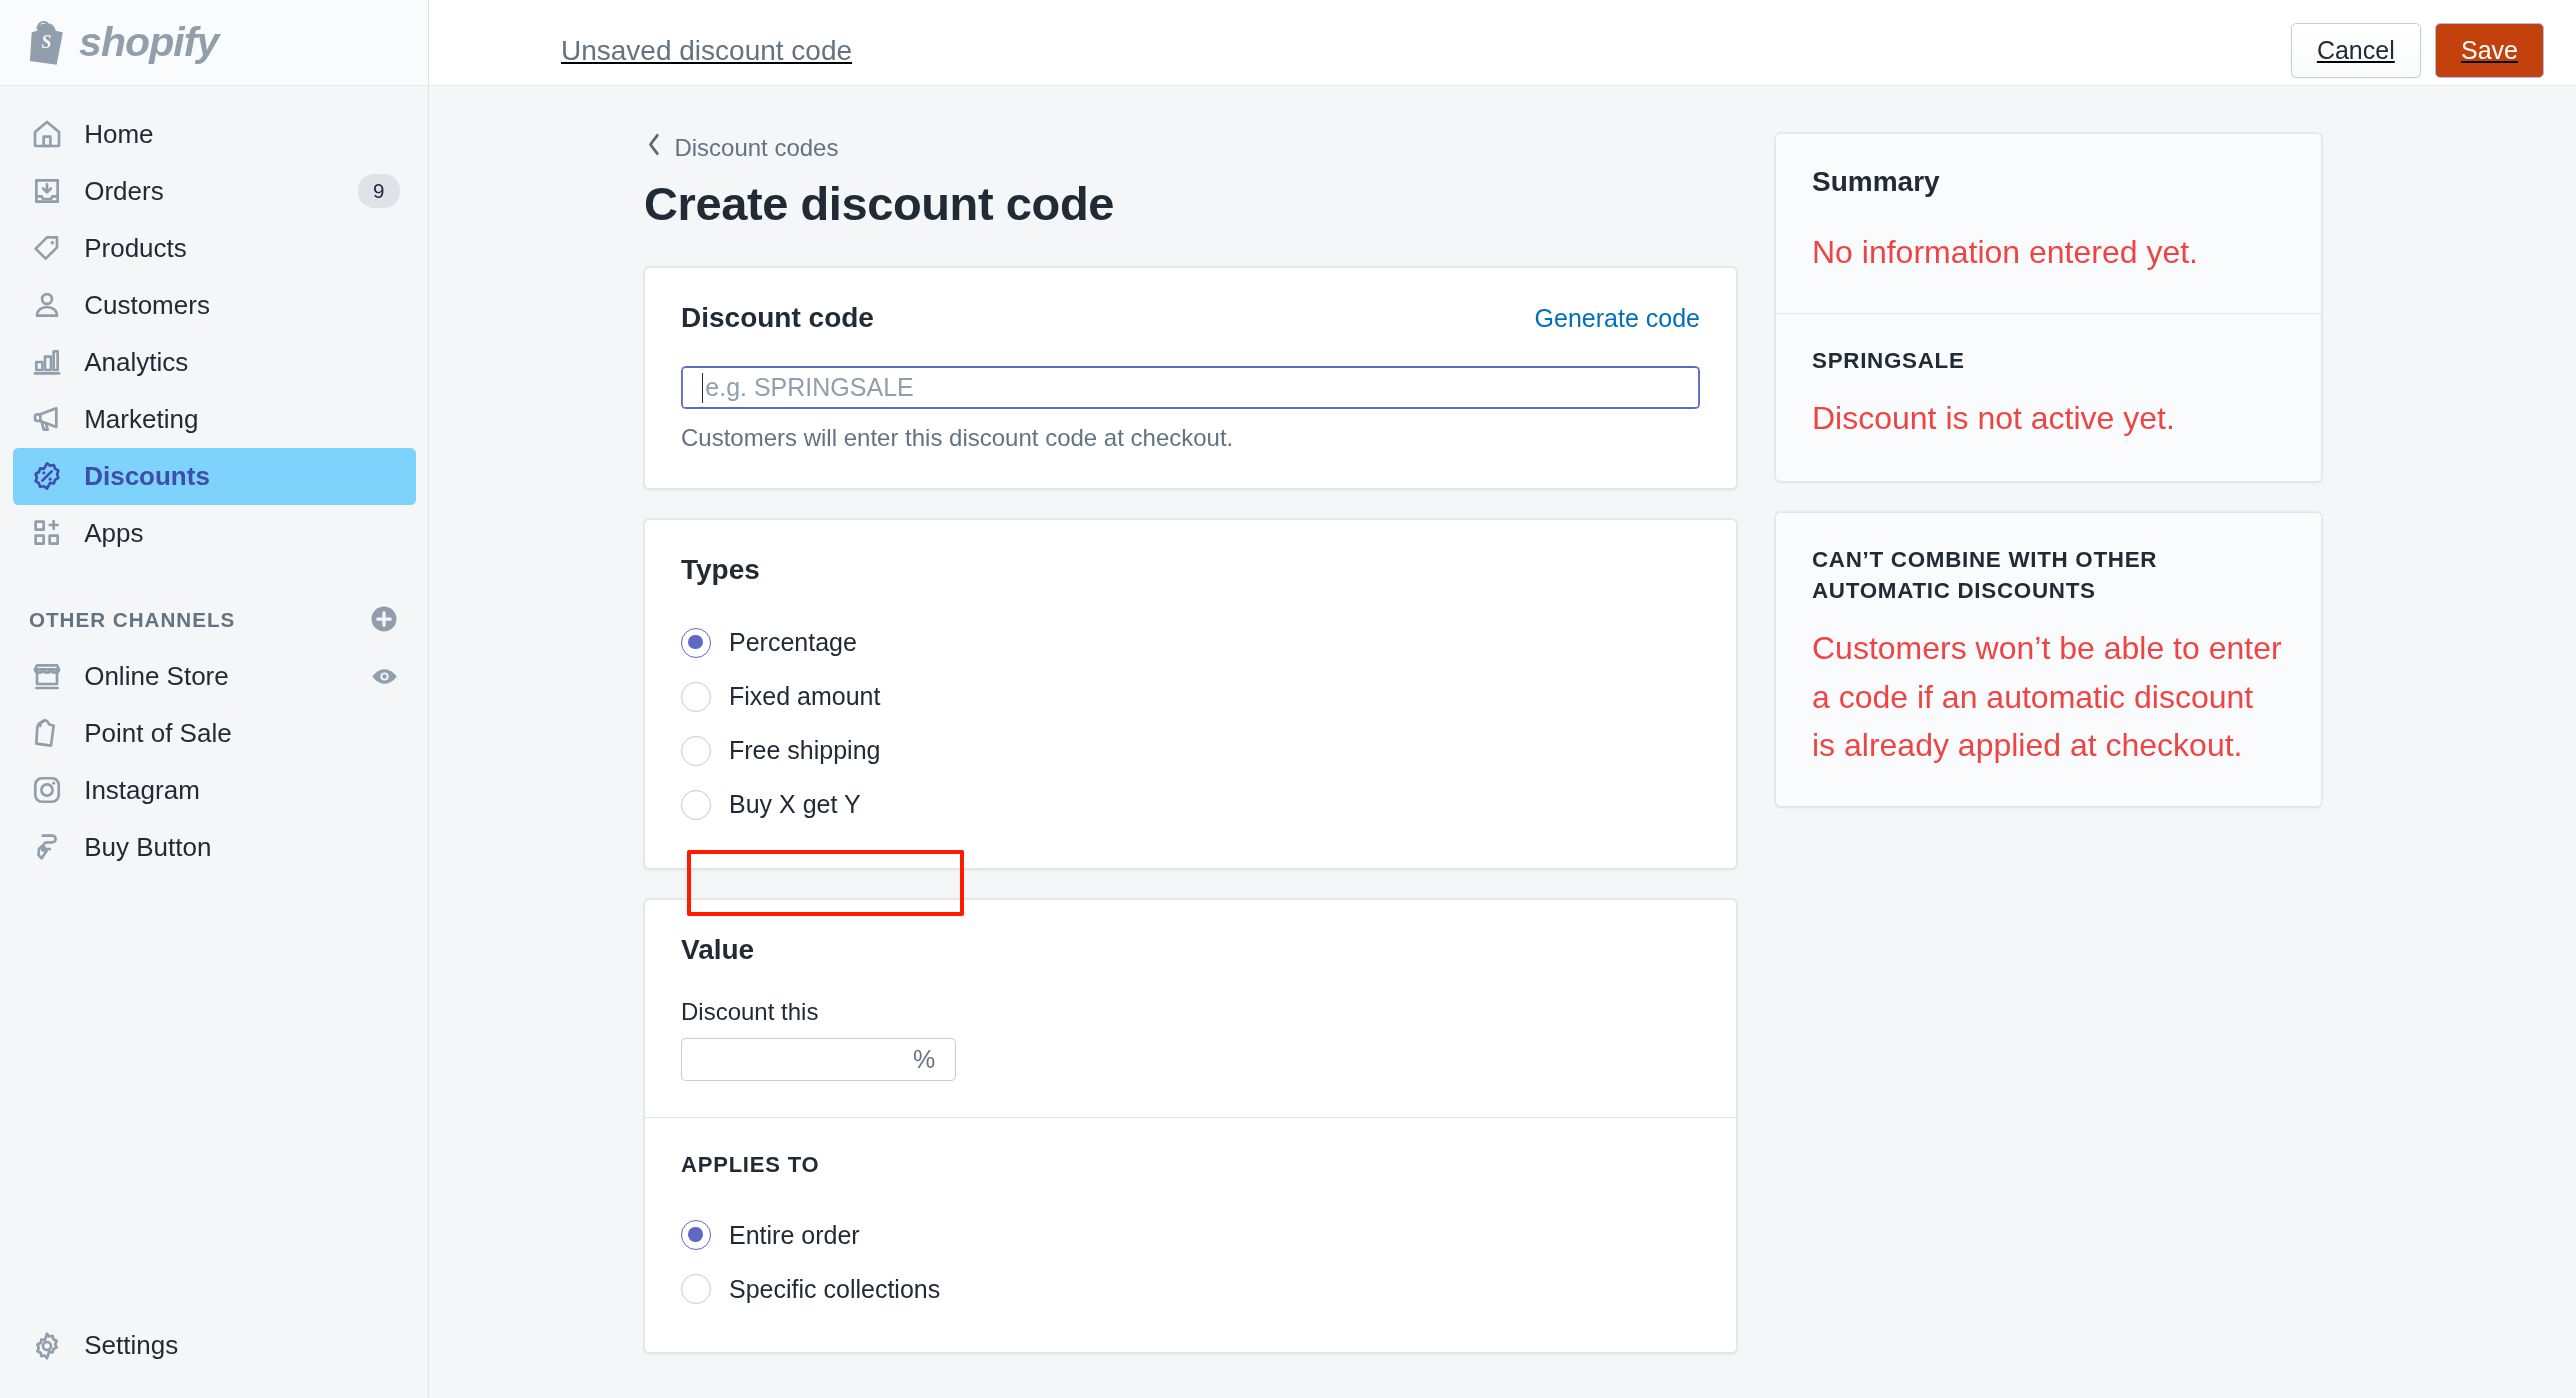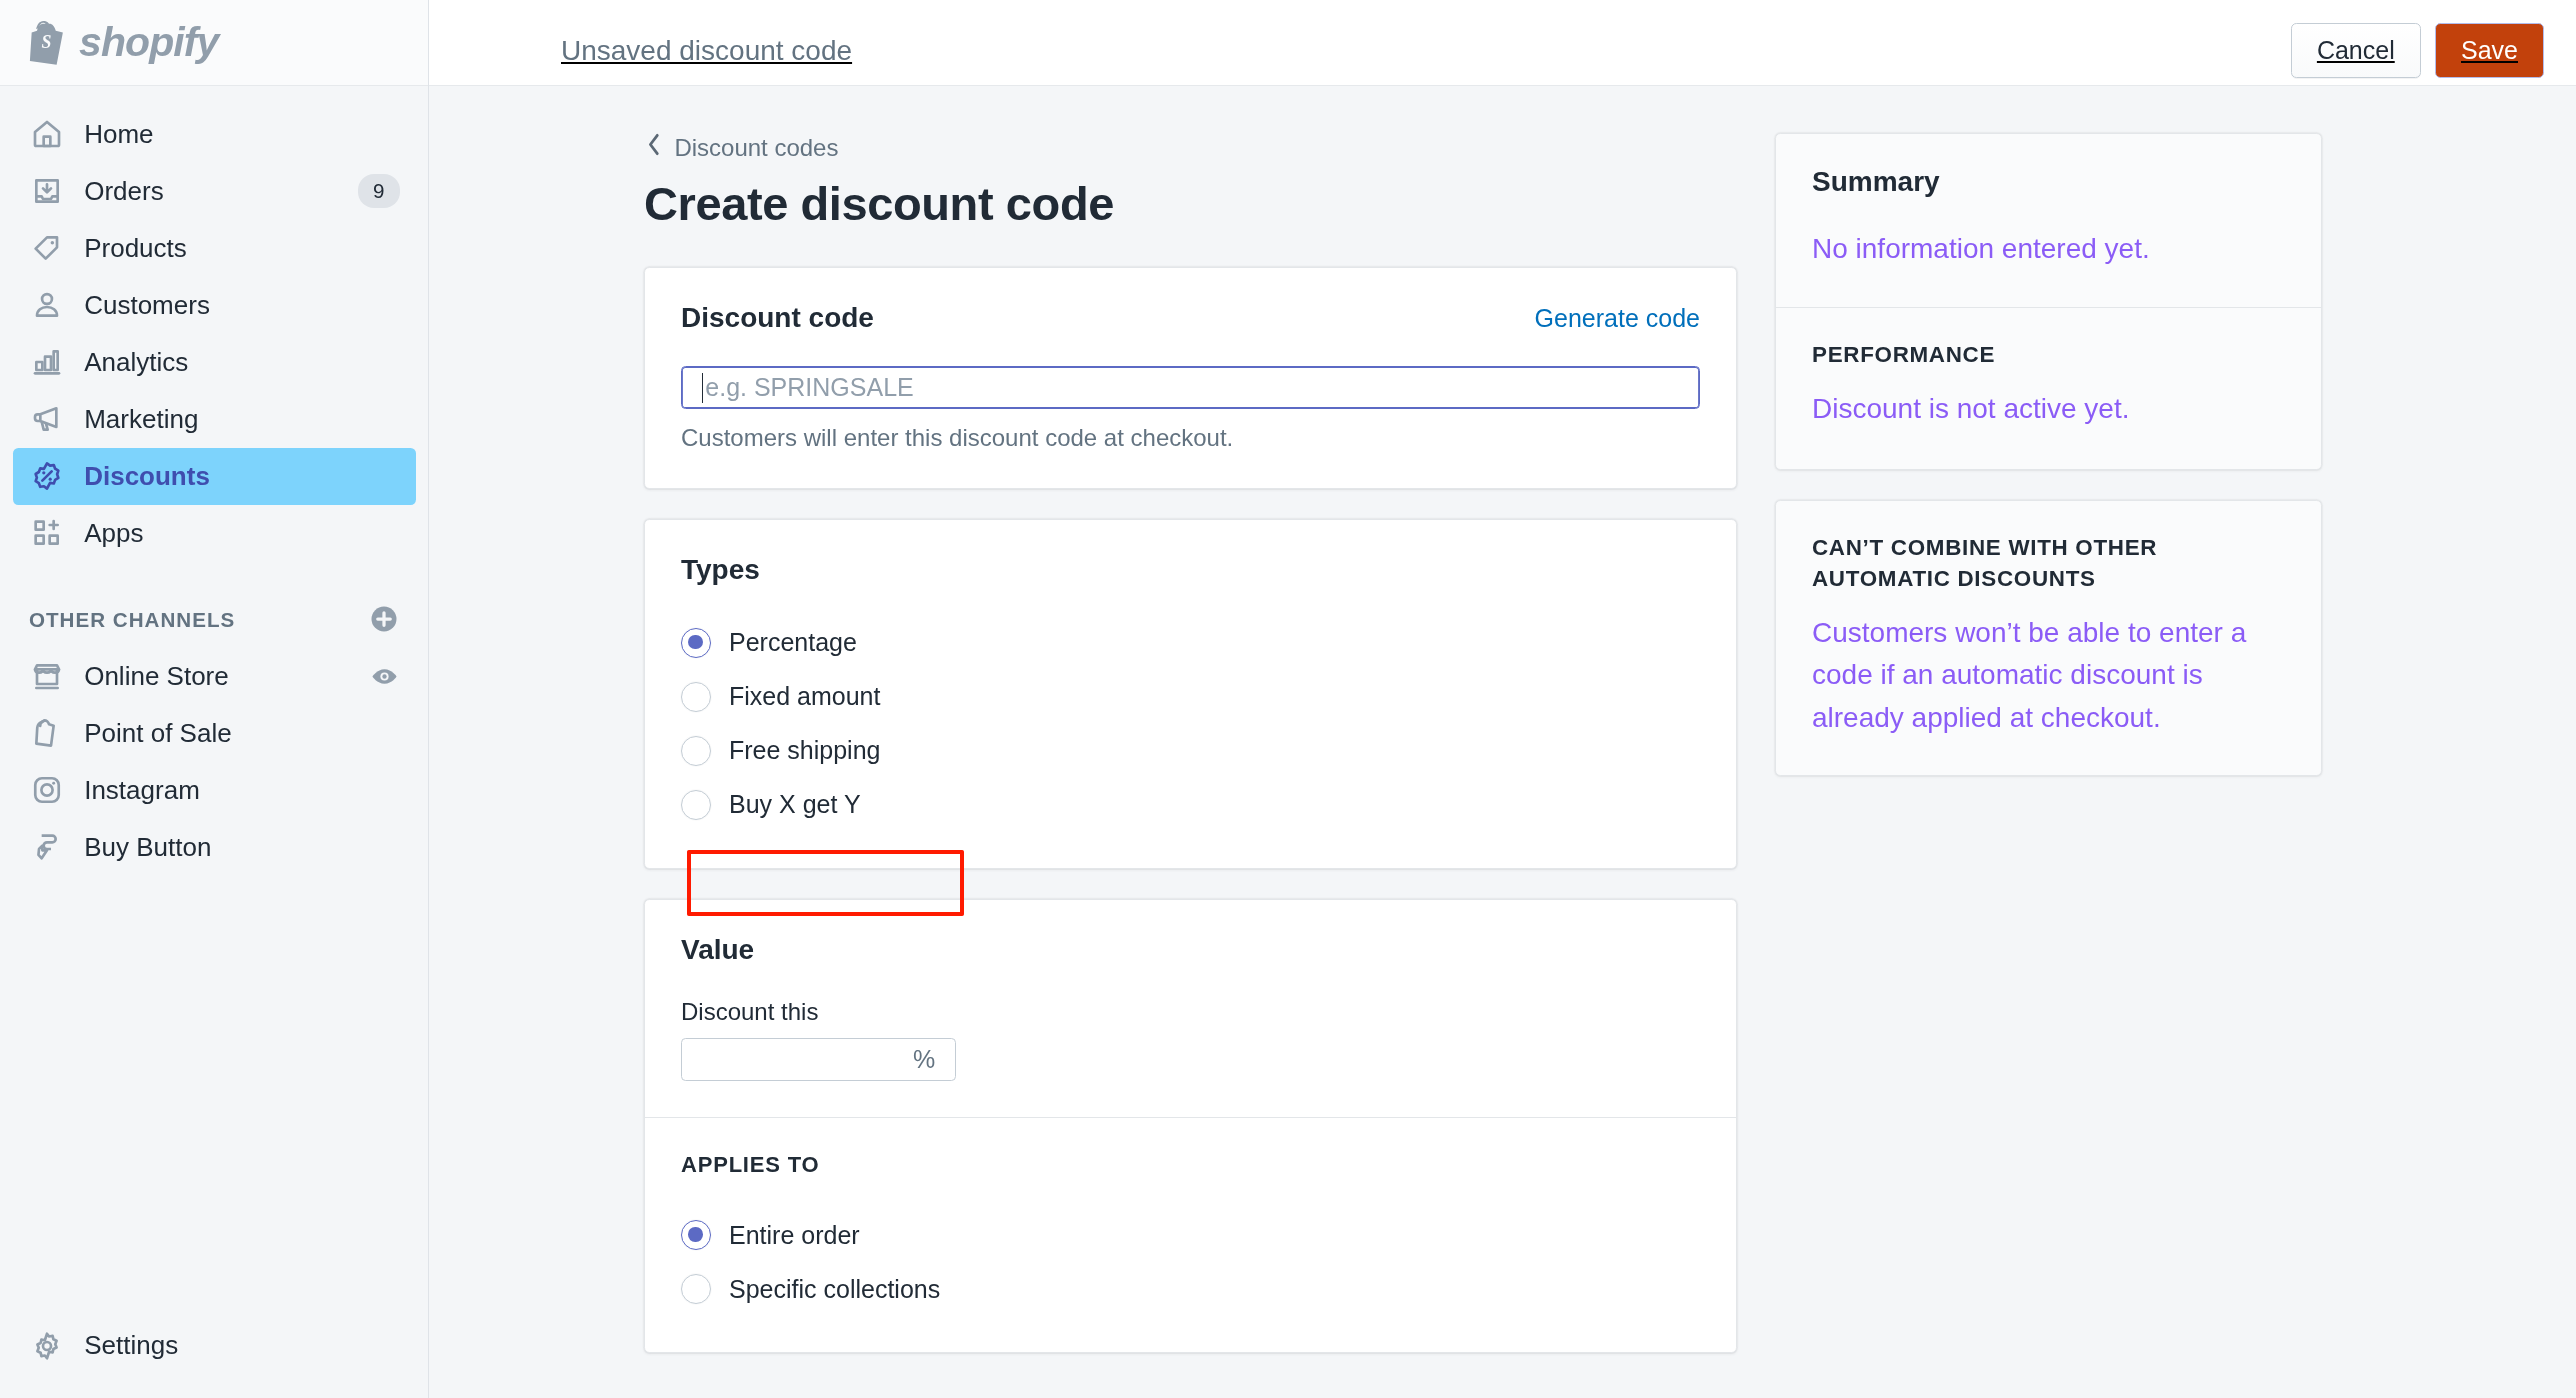--- a/index.html
+++ b/index.html
@@ -177,21 +177,21 @@
     border-radius: 5.4px; box-shadow: 0 0 0 0.9px rgba(63,63,68,.03), 0 0.9px 2.7px rgba(63,63,68,.08);
     margin-bottom: 30px;
   }
   .side-pad { padding: 32px 36px 36px 36px; }
   .side-sec { border-top: 0.9px solid #e3e6e9; padding: 32px 36px 39px 36px; }
   .side-title { font-size: 28px; font-weight: bold; color: #212b36; margin-bottom: 30px; }
   .side-sub {
     font-size: 22.4px; font-weight: bold; color: #212b36;
     letter-spacing: 0.7px; margin-bottom: 18px; line-height: 1.35;
   }
-  .side-text { font-size: 28px; color: #8b5cf6; line-height: 1.52; }
+  .side-text { font-size: 32px; color: #ef4444; line-height: 1.52; }
 
   
   .annot {
     position: absolute; border: 4.5px solid #ff1a00;
     pointer-events: none; border-radius: 1.8px;
   }
 </style>
 </head>
 <body>
 
@@ -465,21 +465,21 @@
         </div>
 
         <div class="col-side">
 
           <section class="side-card">
             <div class="side-pad">
               <div class="side-title">Summary</div>
               <div class="side-text">No information entered yet.</div>
             </div>
             <div class="side-sec">
-              <div class="side-sub">PERFORMANCE</div>
+              <div class="side-sub">SPRINGSALE</div>
               <div class="side-text">Discount is not active yet.</div>
             </div>
           </section>
 
           <section class="side-card">
             <div class="side-pad">
               <div class="side-sub">CAN’T COMBINE WITH OTHER AUTOMATIC DISCOUNTS</div>
               <div class="side-text">Customers won’t be able to enter a code if an automatic discount is already applied at checkout.</div>
             </div>
           </section>

